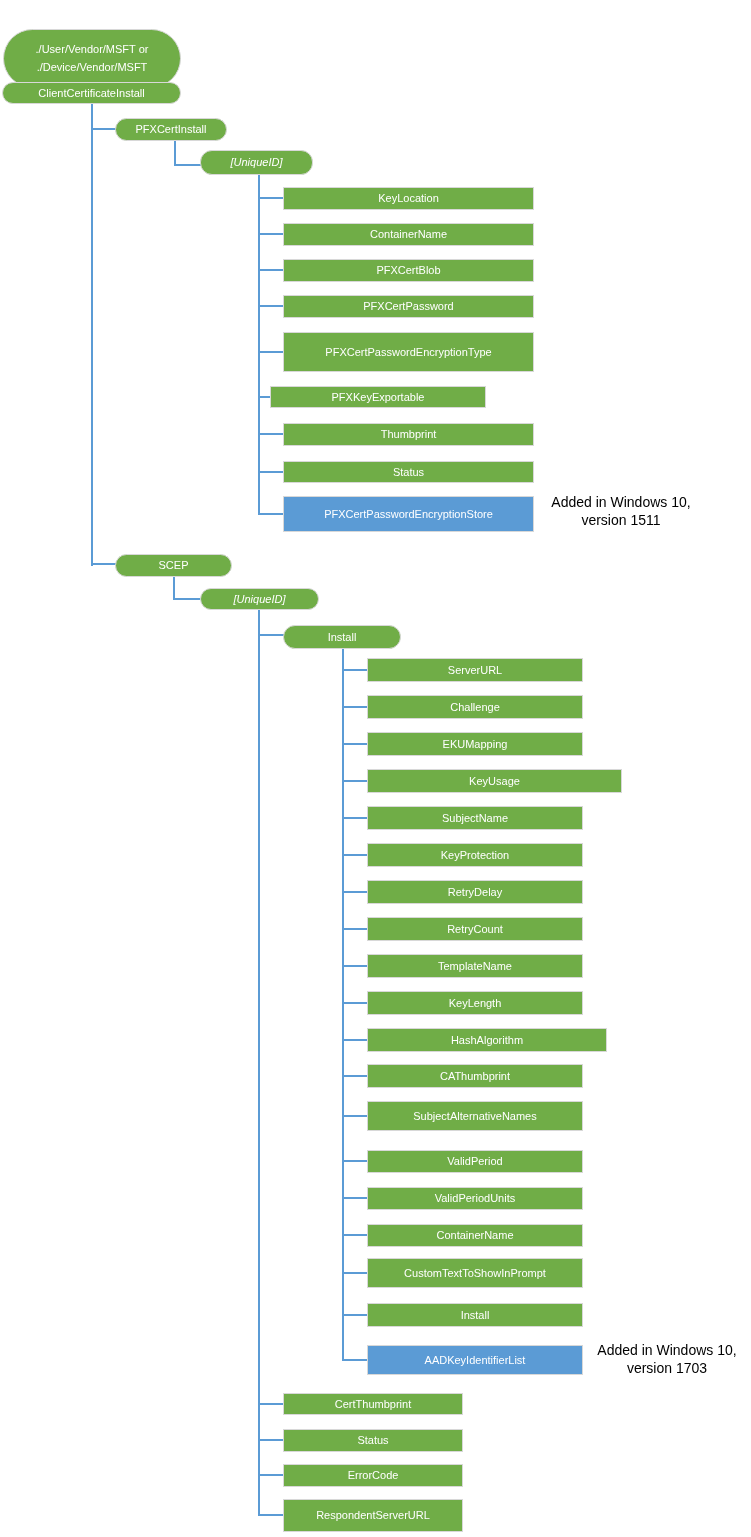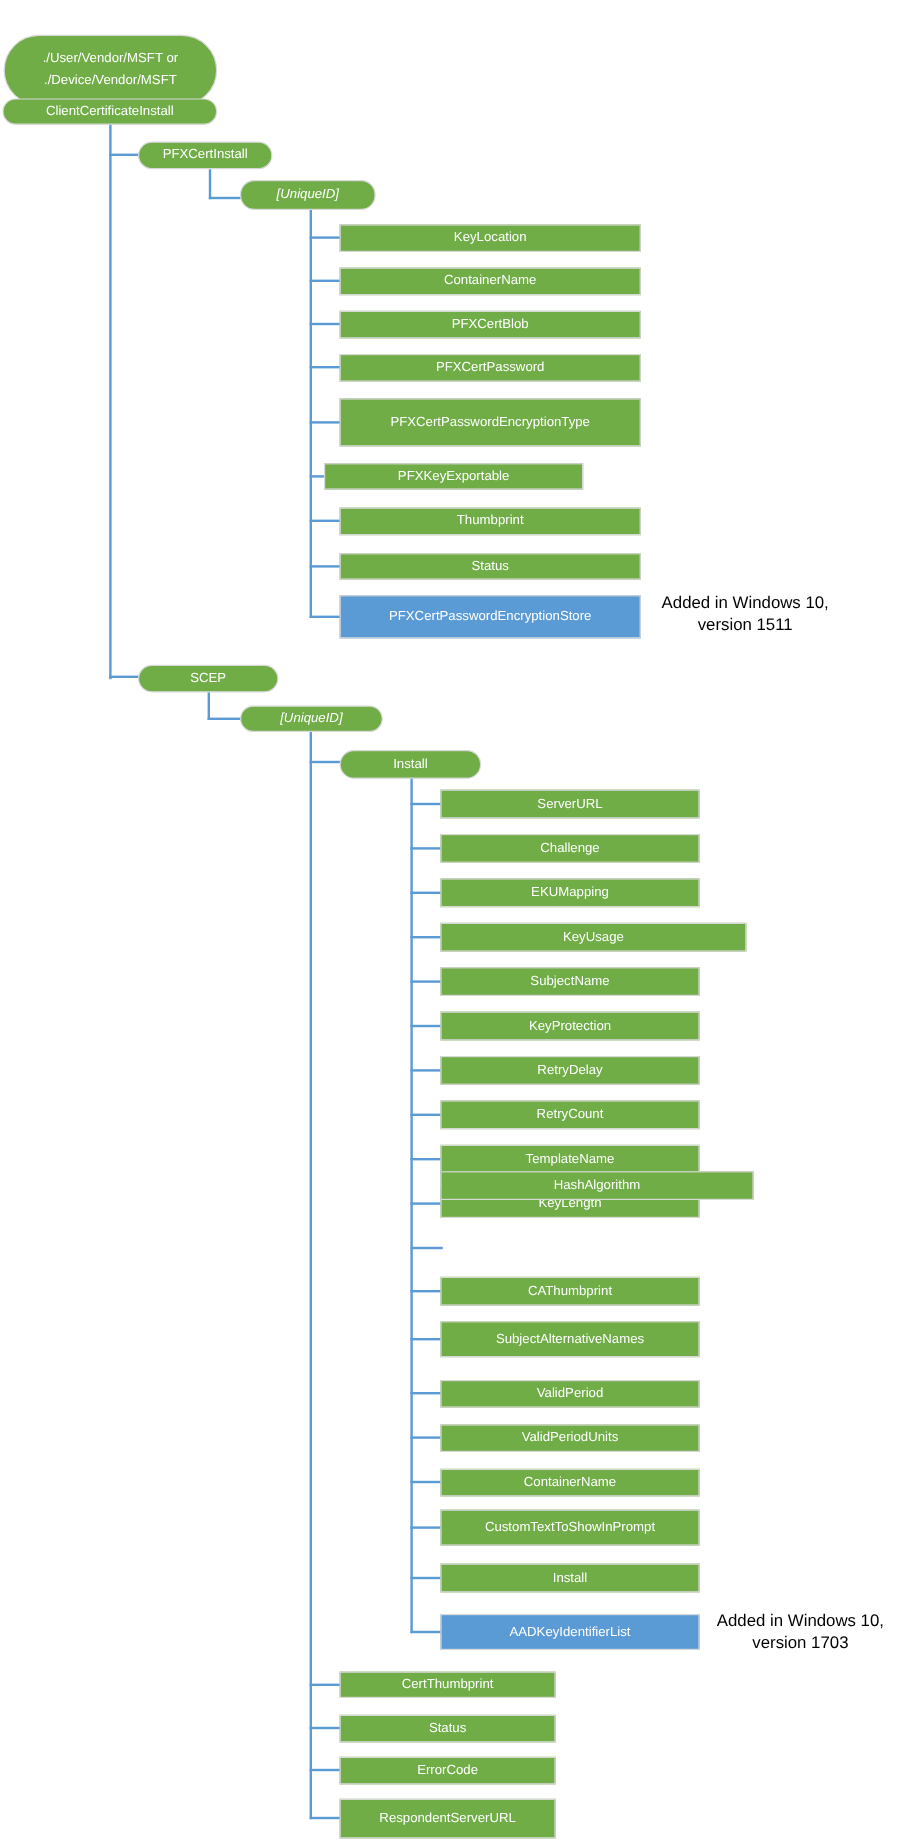--- a/index.html
+++ b/index.html
@@ -104,21 +104,21 @@
   <div class="node" style="left:367px;top:658px;width:216px;height:24px">ServerURL</div>
   <div class="node" style="left:367px;top:695px;width:216px;height:24px">Challenge</div>
   <div class="node" style="left:367px;top:732px;width:216px;height:24px">EKUMapping</div>
   <div class="node" style="left:367px;top:769px;width:255px;height:24px">KeyUsage</div>
   <div class="node" style="left:367px;top:806px;width:216px;height:24px">SubjectName</div>
   <div class="node" style="left:367px;top:843px;width:216px;height:24px">KeyProtection</div>
   <div class="node" style="left:367px;top:880px;width:216px;height:24px">RetryDelay</div>
   <div class="node" style="left:367px;top:917px;width:216px;height:24px">RetryCount</div>
   <div class="node" style="left:367px;top:954px;width:216px;height:24px">TemplateName</div>
   <div class="node" style="left:367px;top:991px;width:216px;height:24px">KeyLength</div>
-  <div class="node" style="left:367px;top:976px;width:261px;height:24px">HashAlgorithm</div>
+  <div class="node" style="left:367px;top:1028px;width:240px;height:24px">HashAlgorithm</div>
   <div class="node" style="left:367px;top:1064px;width:216px;height:24px">CAThumbprint</div>
   <div class="node" style="left:367px;top:1101px;width:216px;height:30px">SubjectAlternativeNames</div>
   <div class="node" style="left:367px;top:1150px;width:216px;height:23px">ValidPeriod</div>
   <div class="node" style="left:367px;top:1187px;width:216px;height:23px">ValidPeriodUnits</div>
   <div class="node" style="left:367px;top:1224px;width:216px;height:23px">ContainerName</div>
   <div class="node" style="left:367px;top:1258px;width:216px;height:30px">CustomTextToShowInPrompt</div>
   <div class="node" style="left:367px;top:1303px;width:216px;height:24px">Install</div>
   <div class="node blue" style="left:367px;top:1345px;width:216px;height:30px">AADKeyIdentifierList</div>
 
   <div class="annotation" style="left:584px;top:1342px;width:166px">

